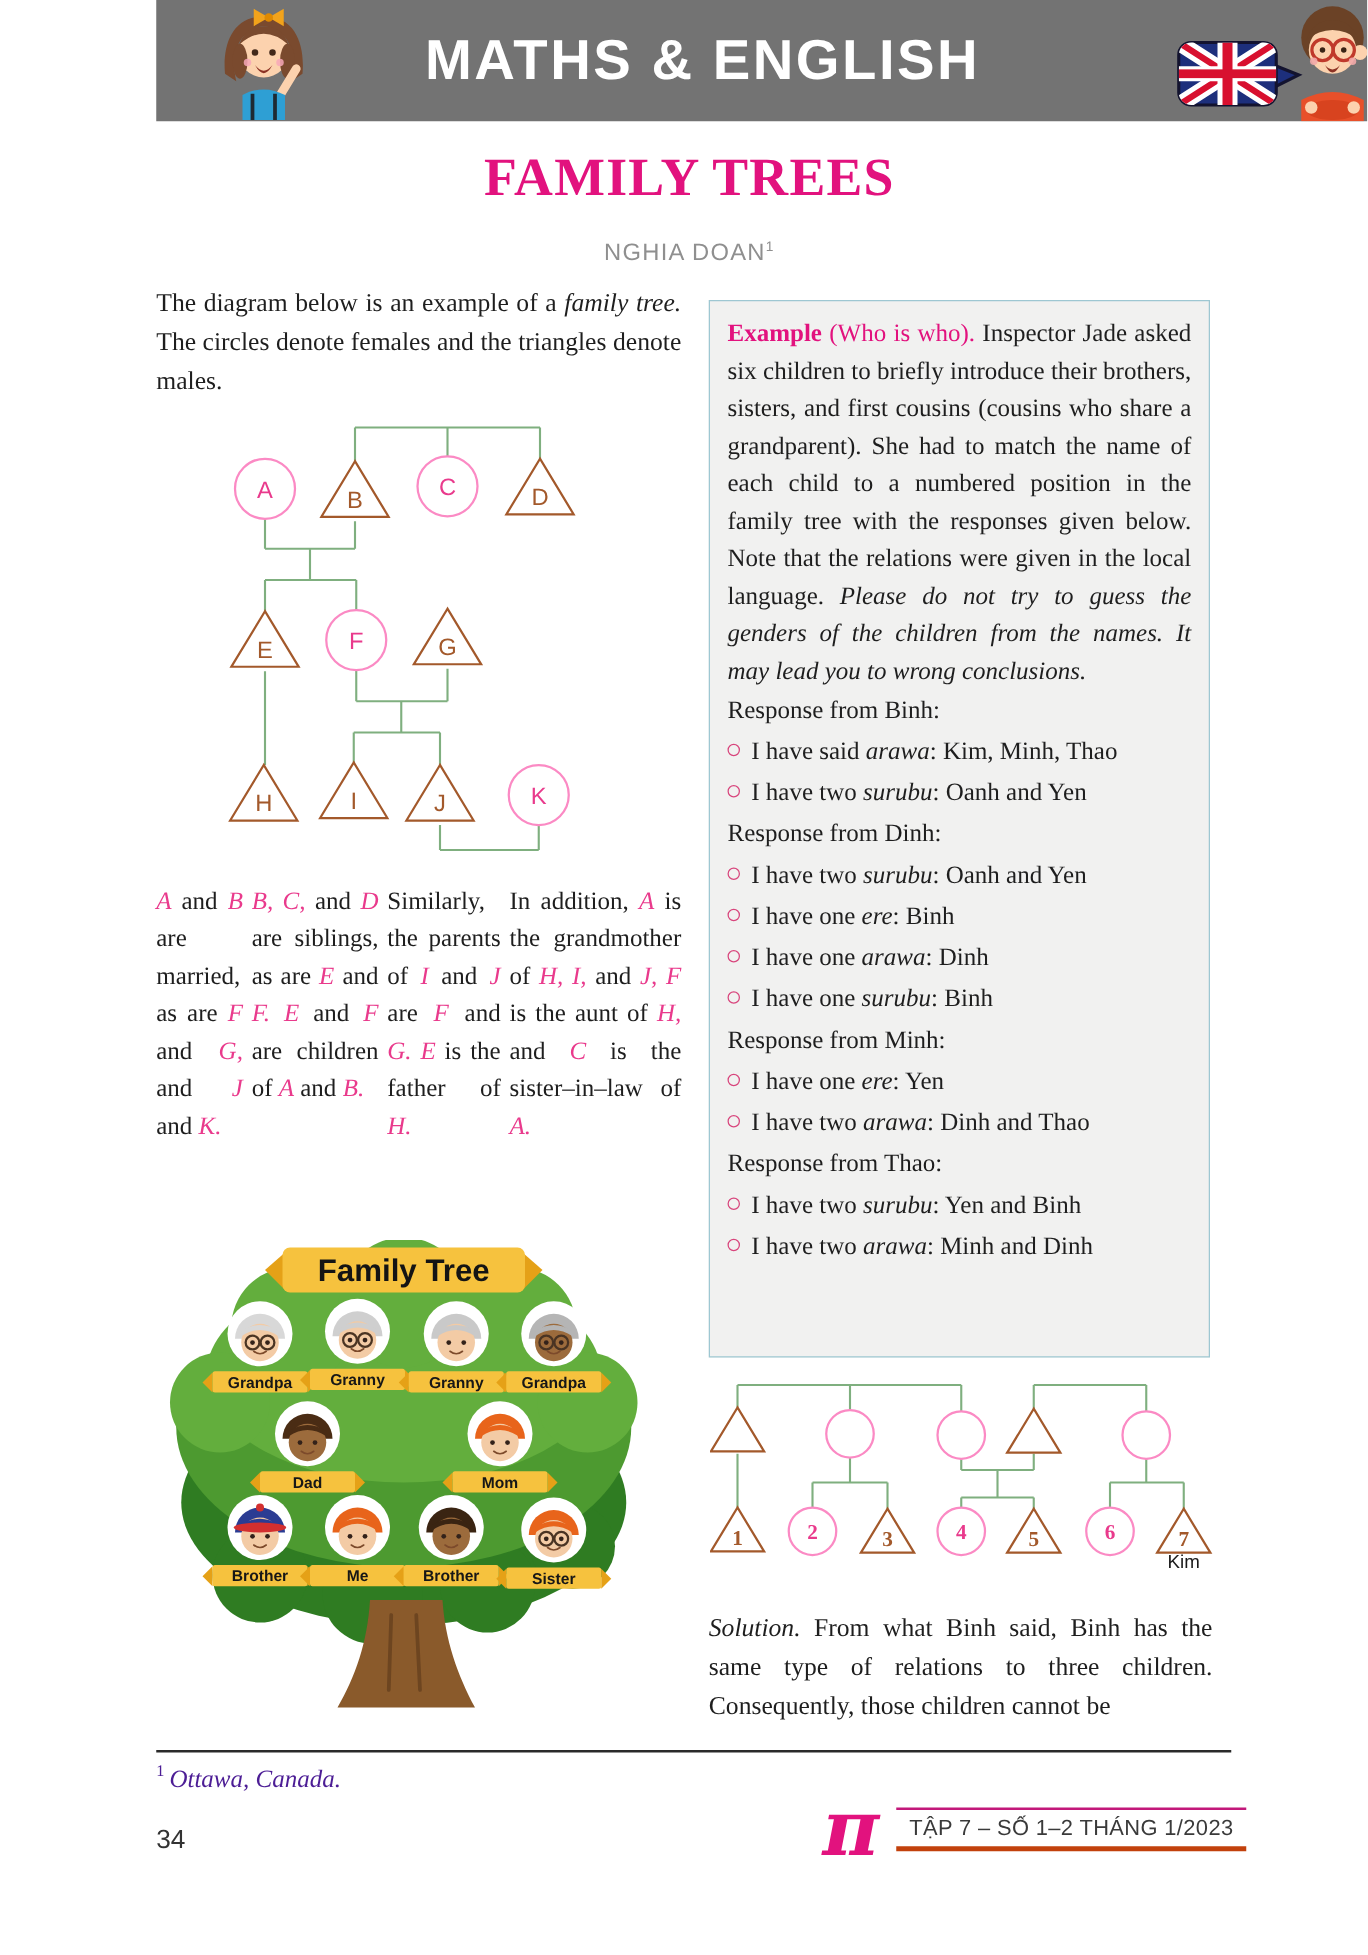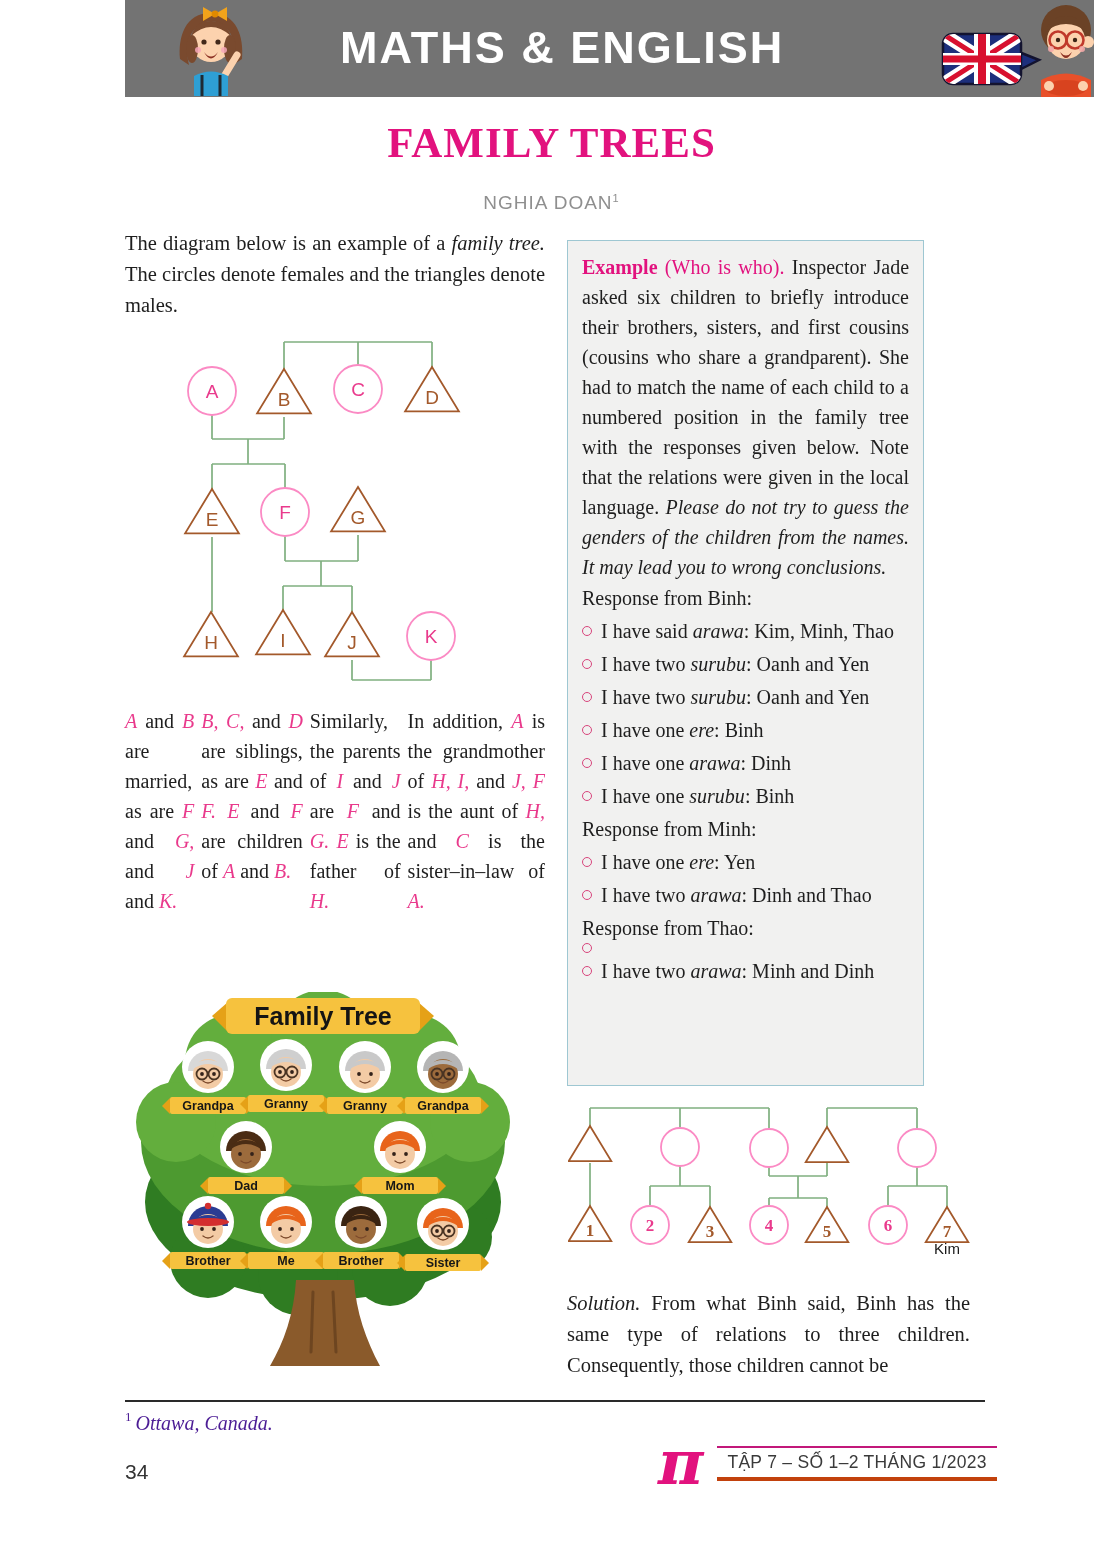--- a/index.html
+++ b/index.html
@@ -22,21 +22,21 @@
 
   
   .intro-p{position:absolute;left:125px;top:228px;width:420px;margin:0;
         font-size:20.5px;line-height:31px;text-align:justify;}
   #diagram1{position:absolute;left:125px;top:336px;}
   .paras{position:absolute;left:125px;top:706px;width:420px;display:flex;flex-direction:row;gap:7px;}
   .paras p{margin:0;font-size:20px;line-height:30px;text-align:justify;}
   #illustration{position:absolute;left:128px;top:992px;}
 
   
-  .example-box{position:absolute;left:567px;top:240px;width:357px;height:846px;box-sizing:border-box;
+  .example-box{position:absolute;left:567px;top:240px;width:401px;height:846px;box-sizing:border-box;
         background:#F1F1F0;border:1.5px solid #9EC7D2;padding:11px 14px 8px 14px;overflow:hidden;}
   .example-box .ex-intro{margin:0;font-size:20px;line-height:30px;text-align:justify;}
   .resp-header{font-size:20px;line-height:33px;}
   .resp-item{font-size:20px;line-height:33px;display:flex;align-items:baseline;}
   .bullet{display:inline-block;flex:none;width:8px;height:8px;border:1.6px solid #D8457C;
         border-radius:50%;margin-right:9px;position:relative;top:-2px;}
   #diagram2{position:absolute;left:568px;top:1093px;}
   .solution-p{position:absolute;left:567px;top:1288px;width:403px;margin:0;
         font-size:20.5px;line-height:31px;text-align:justify;}
 
@@ -367,20 +367,21 @@
     <div id="responses">
         <div class="resp-header">Response from Binh:</div>
         <div class="resp-item">
           <span class="bullet"></span>
           <span><span class="sg-plain">I have said </span><span class="sg-italic">arawa</span><span class="sg-plain">: Kim, Minh, Thao</span></span>
         </div>
         <div class="resp-item">
           <span class="bullet"></span>
           <span><span class="sg-plain">I have two </span><span class="sg-italic">surubu</span><span class="sg-plain">: Oanh and Yen</span></span>
         </div>
+        <div class="resp-header">Response from Dinh:</div>
         <div class="resp-item">
           <span class="bullet"></span>
           <span><span class="sg-plain">I have two </span><span class="sg-italic">surubu</span><span class="sg-plain">: Oanh and Yen</span></span>
         </div>
         <div class="resp-item">
           <span class="bullet"></span>
           <span><span class="sg-plain">I have one </span><span class="sg-italic">ere</span><span class="sg-plain">: Binh</span></span>
         </div>
         <div class="resp-item">
           <span class="bullet"></span>
@@ -395,20 +396,21 @@
           <span class="bullet"></span>
           <span><span class="sg-plain">I have one </span><span class="sg-italic">ere</span><span class="sg-plain">: Yen</span></span>
         </div>
         <div class="resp-item">
           <span class="bullet"></span>
           <span><span class="sg-plain">I have two </span><span class="sg-italic">arawa</span><span class="sg-plain">: Dinh and Thao</span></span>
         </div>
         <div class="resp-header">Response from Thao:</div>
         <div class="resp-item">
           <span class="bullet"></span>
+          <span><span class="sg-plain">I have two </span><span class="sg-italic">surubu</span><span class="sg-plain">: Yen and Binh</span></span>
         </div>
         <div class="resp-item">
           <span class="bullet"></span>
           <span><span class="sg-plain">I have two </span><span class="sg-italic">arawa</span><span class="sg-plain">: Minh and Dinh</span></span>
         </div>
       </div>
   </div>
 
   <svg id="diagram2" width="420" height="175" viewBox="0 0 420 175">
       <line x1="22" y1="15" x2="201" y2="15" stroke="#7FAF7F" stroke-width="1.7"></line>

